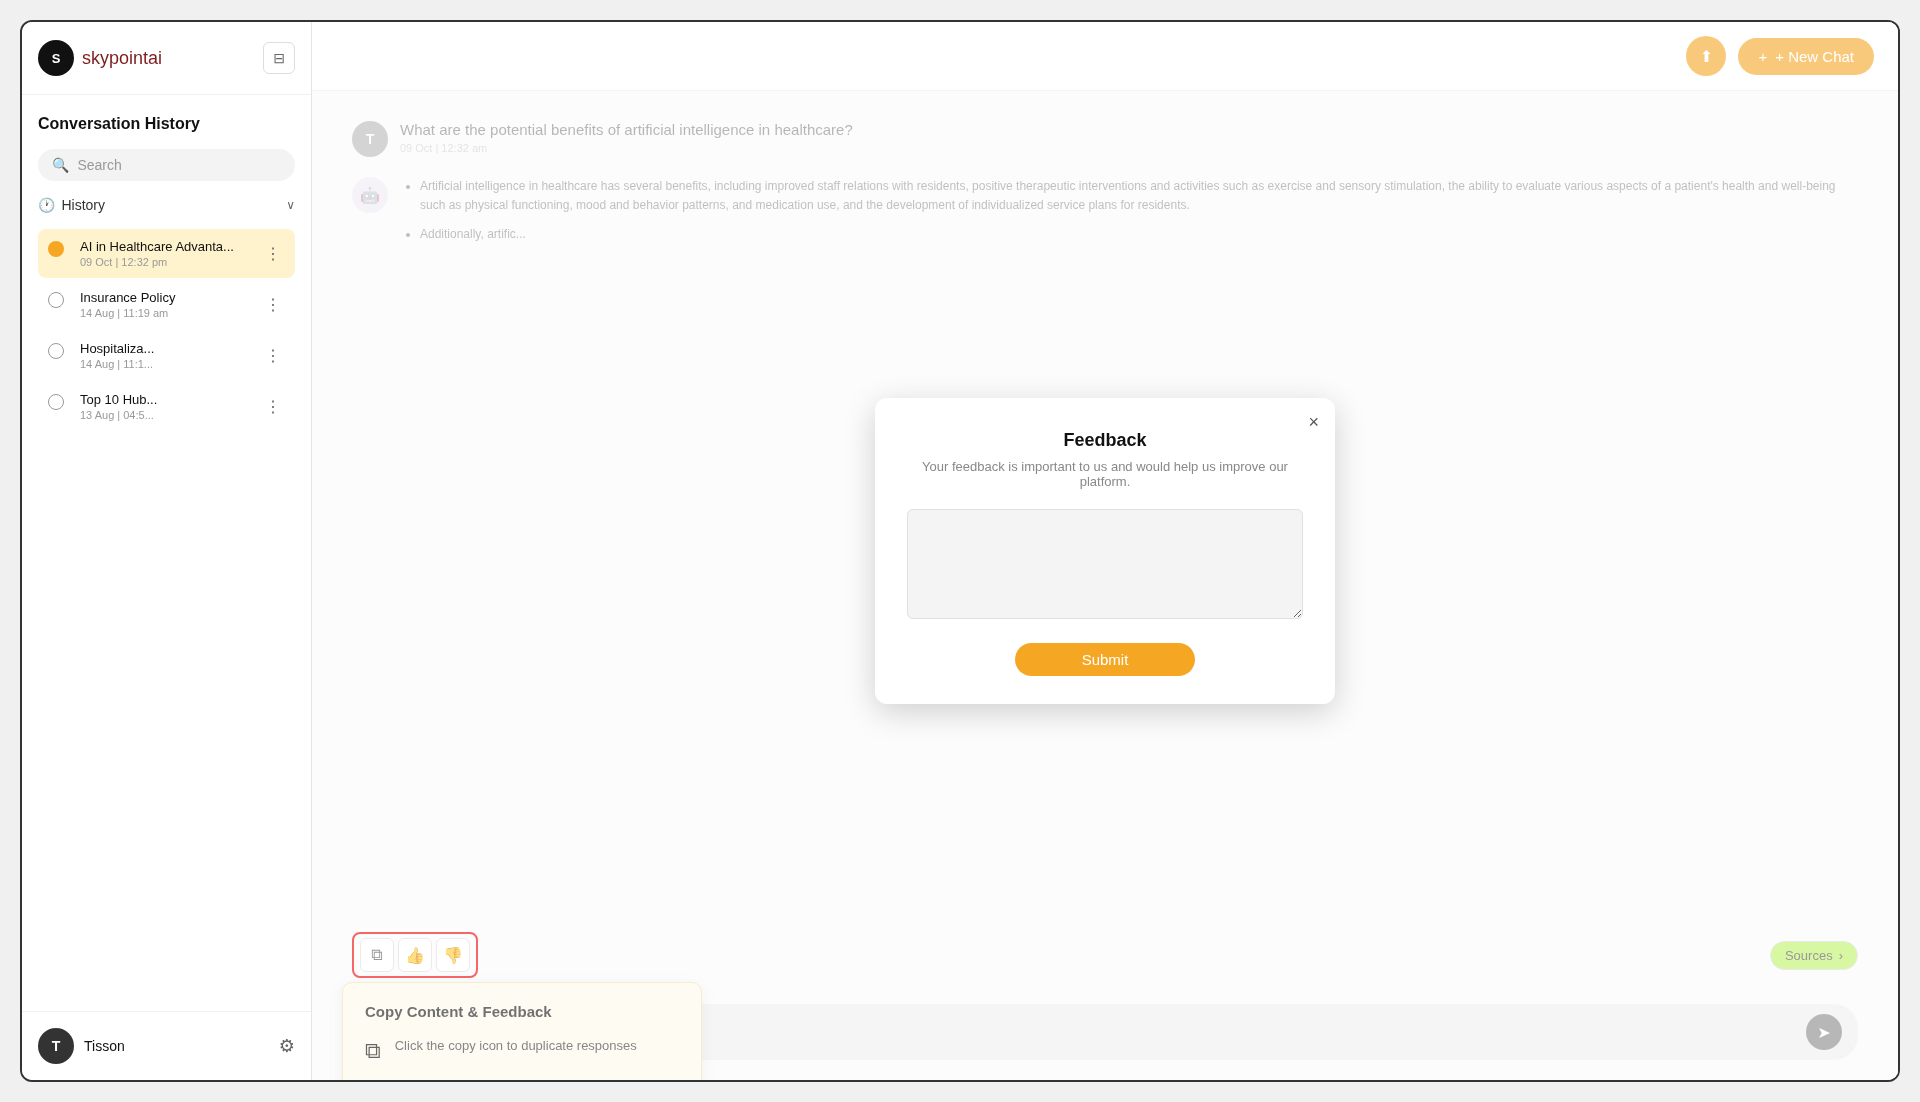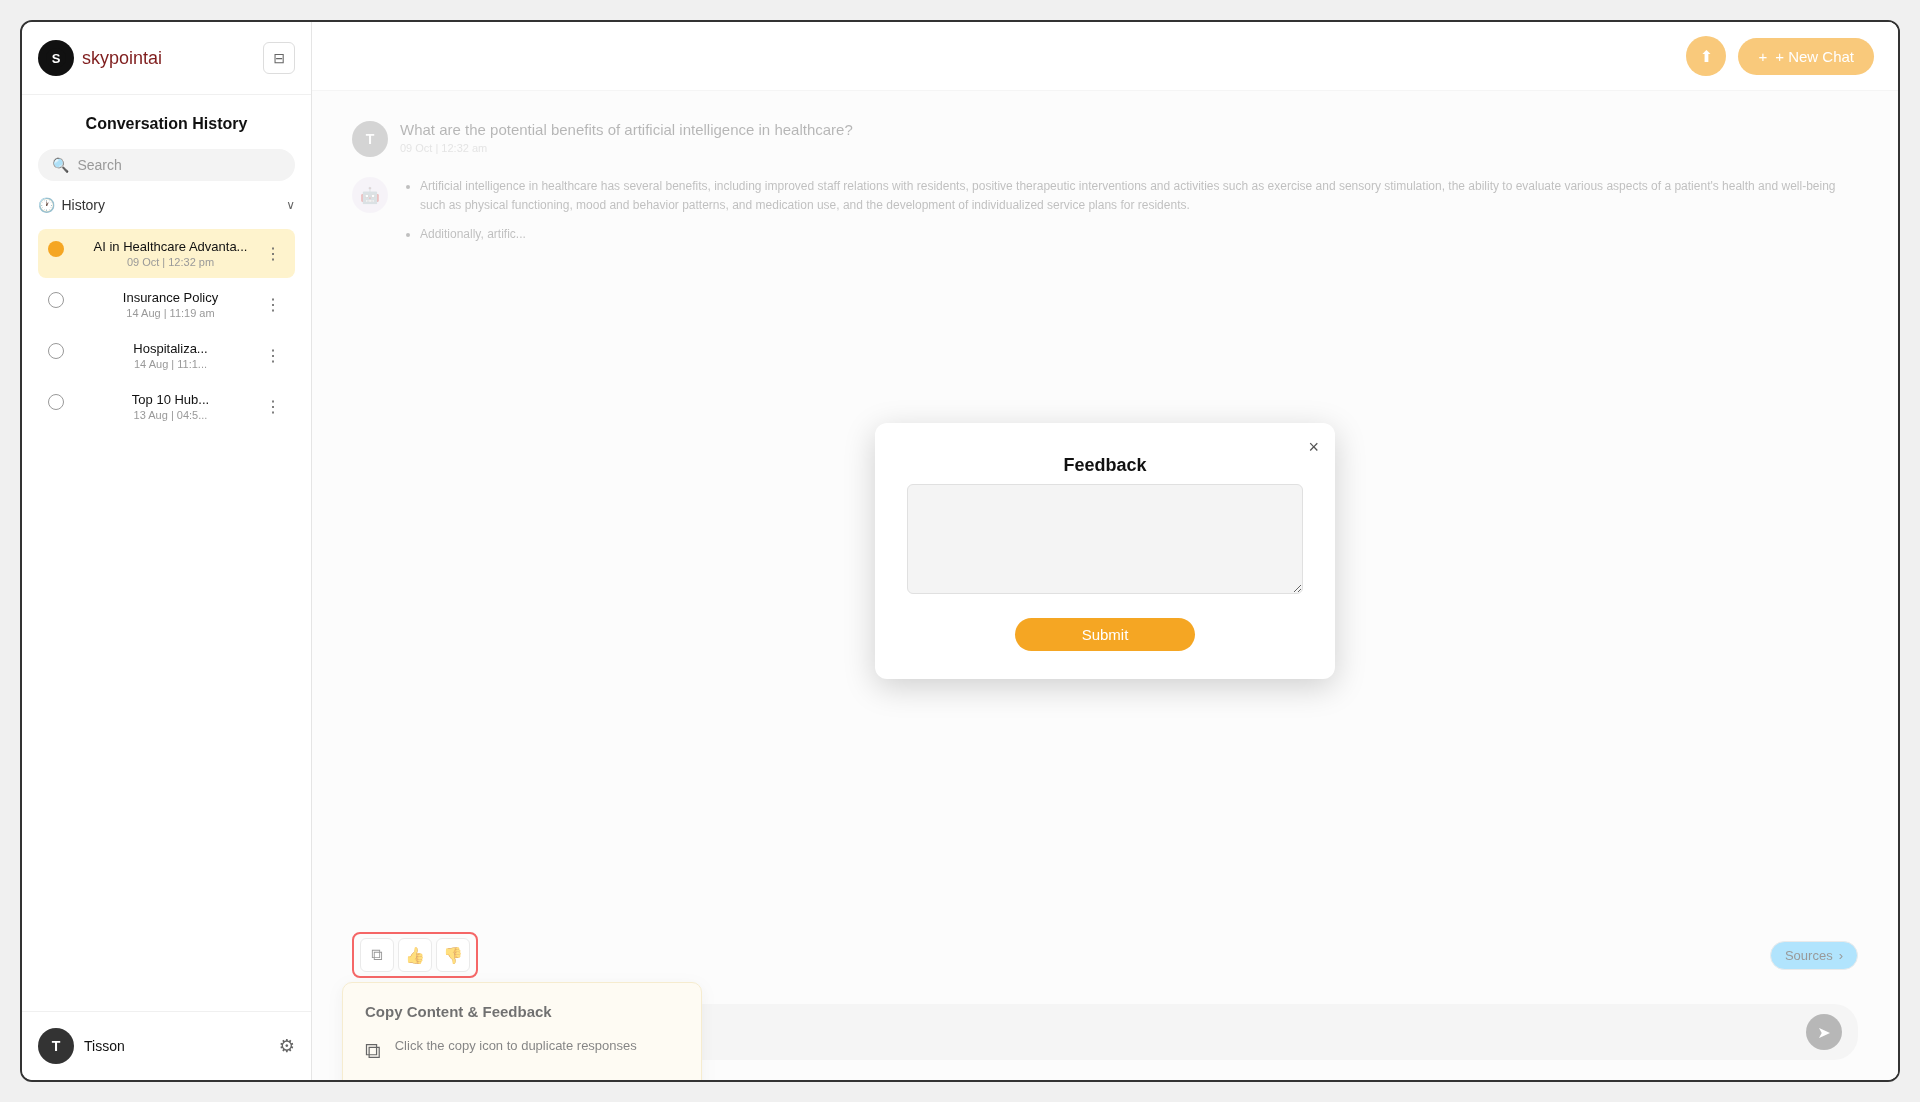--- a/index.html
+++ b/index.html
@@ -73,21 +73,20 @@
       color: #666;
     }
 
     .sidebar-content {
       padding: 16px;
       display: flex;
       flex-direction: column;
       gap: 12px;
       flex: 1;
       overflow-y: auto;
-      text-align: center;
     }
 
     .conversation-history-title {
       font-size: 16px;
       font-weight: 600;
       color: #111;
       padding: 4px 0;
     }
 
     .search-box {
@@ -336,21 +335,21 @@
       font-size: 16px;
       color: #555;
     }
 
     .sources-btn {
       margin-left: auto;
       display: flex;
       align-items: center;
       gap: 6px;
       border: 1px solid #ddd;
-      background: #7dd3fc;
+      background: #bef264;
       border-radius: 20px;
       padding: 6px 14px;
       cursor: pointer;
       font-size: 13px;
       color: #555;
       position: absolute;
       right: 40px;
     }
 
     
@@ -674,18 +673,19 @@
         </div>
       </div>
     </div>
 
     <div class="modal-overlay">
       <div class="modal">
         <button class="modal-close">
           <span>×</span>
         </button>
         <div class="modal-title">Feedback</div>
+        <div class="modal-subtitle">Your feedback is important to us and would help us improve our platform.</div>
         <textarea class="modal-textarea" style=""></textarea>
         <button class="modal-submit-btn">Submit</button>
       </div>
     </div>
   </main>
 </div>
 
 </body></html>

